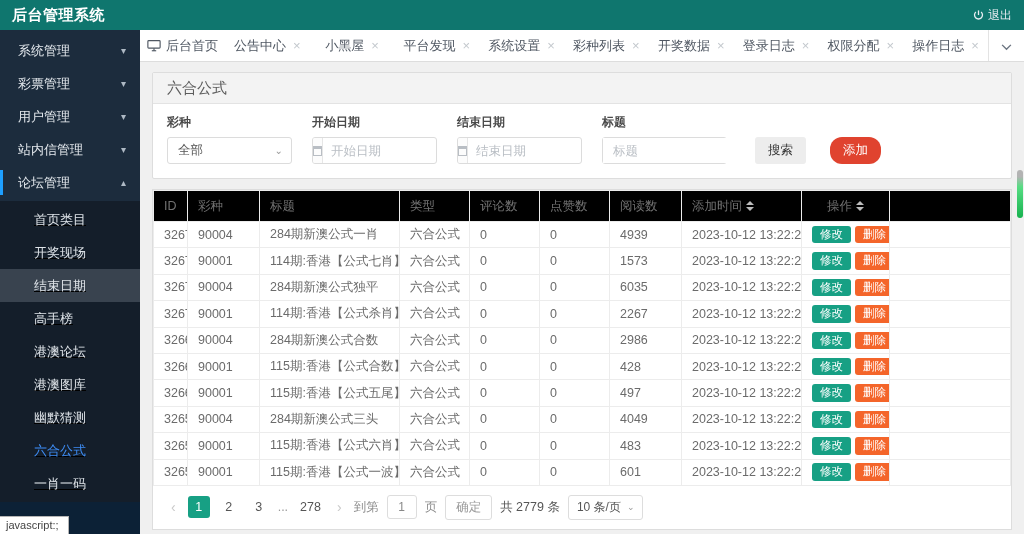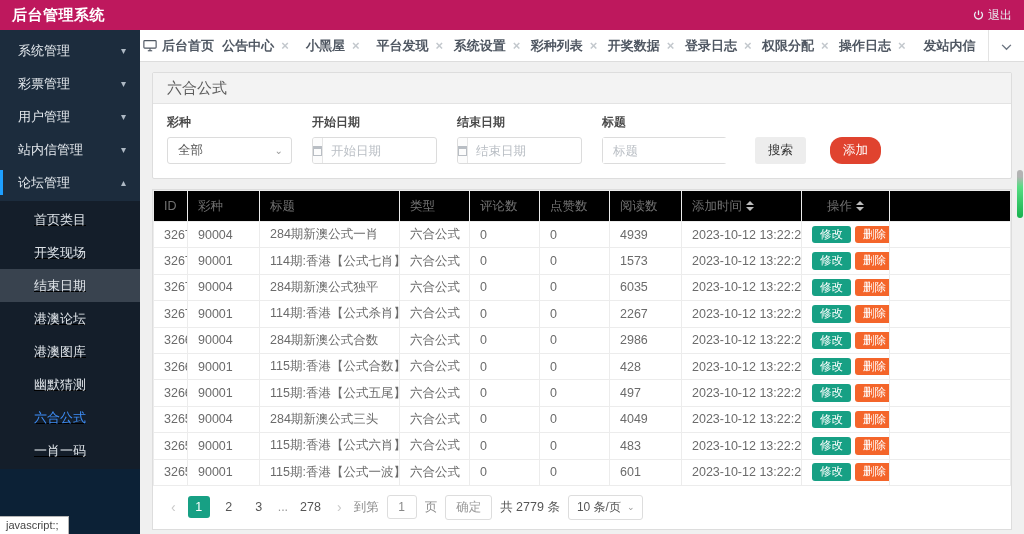--- a/index.html
+++ b/index.html
@@ -1,20 +1,20 @@
 <!DOCTYPE html>
 <html><head>
 <meta charset="utf-8">
 <style>
   * { margin:0; padding:0; box-sizing:border-box; }
   html,body { width:1024px; height:534px; overflow:hidden; }
   body { font-family:"Liberation Sans","DejaVu Sans",sans-serif; background:#f0f0f0; position:relative; }
 
   
-  .topbar { position:absolute; left:0; top:0; width:1024px; height:30px; background:#be185d;
+  .topbar { position:absolute; left:0; top:0; width:1024px; height:30px; background:#0f766e;
             display:flex; align-items:center; justify-content:space-between; padding:0 12px; z-index:5; }
   .topbar .title { color:#fff; font-size:15px; font-weight:bold; letter-spacing:.5px; }
   .logout { display:flex; align-items:center; gap:3px; color:#e8edf2; font-size:12px; cursor:pointer; }
   .logout svg { display:block; }
 
   
   .sidebar { position:absolute; left:0; top:30px; width:140px; height:504px; background:#0c2136; }
   .menu-top { background:#1c2c3d; padding:4px 0 2px; }
   .parent-item { height:33px; display:flex; align-items:center; justify-content:space-between;
                  padding:0 14px 0 18px; color:#e4e9ee; font-size:13px; cursor:pointer; position:relative; }
@@ -23,21 +23,21 @@
   .submenu { background:#141e2a; padding:2px 0;text-decoration:underline; }
   .sub-item { height:33px; display:flex; align-items:center; padding-left:34px; color:#dfe4e9;
               font-size:13px; cursor:pointer; }
   .sub-item.hovered { background:#39434f; }
   .sub-item.active { color:#3e8ef7; }
 
   
   .main { position:absolute; left:140px; top:30px; width:884px; height:504px; background:#f0f0f0; }
 
   
-  .tabbar { height:32px; background:#fff; border-bottom:1px solid #ddd; display:flex; align-items:stretch;font-weight:bold; }
+  .tabbar { height:32px; background:#fff; border-bottom:1px solid #ddd; display:flex; align-items:stretch; }
   .tabs { flex:1; display:flex; }
   .tab { flex:1; display:flex; align-items:center; justify-content:center; gap:5px; font-size:13px;
          color:#4f5762; cursor:pointer; white-space:nowrap; overflow:hidden; }
   .tab .close { color:#c3c8cd; font-size:13px; margin-left:2px; }
   .tab svg { display:block; }
   .tab-dropdown { width:36px; border-left:1px solid #e3e3e3; display:flex; align-items:center; justify-content:center;
                   color:#6b7480; cursor:pointer; }
 
   .content { padding:10px 12px 0; }
 
@@ -145,20 +145,21 @@
       </div>
       <div class="parent-item active">
         <span>论坛管理</span>
         <span class="arrow">▴</span>
       </div>
     </div>
   <div class="submenu" id="sub-menu">
       <div class="sub-item">首页类目</div>
       <div class="sub-item">开奖现场</div>
       <div class="sub-item hovered">结束日期</div>
+      <div class="sub-item">高手榜</div>
       <div class="sub-item">港澳论坛</div>
       <div class="sub-item">港澳图库</div>
       <div class="sub-item">幽默猜测</div>
       <div class="sub-item active">六合公式</div>
       <div class="sub-item">一肖一码</div>
     </div>
 </div>
 
 <div class="main">
 
@@ -202,23 +203,20 @@
           <span>登录日志</span>
           <span class="close">×</span>
         </div>
         <div class="tab">
           <span>权限分配</span>
           <span class="close">×</span>
         </div>
         <div class="tab">
           <span>操作日志</span>
           <span class="close">×</span>
-        </div>
-        <div class="tab">
-          <span>发站内信</span>
         </div>
       </div>
     <div class="tab-dropdown">
       <span>
         <svg width="11" height="7" viewBox="0 0 12 8" fill="none" stroke="#6b7480" stroke-width="1.6">
           <path d="M1 1 L6 6 L11 1"></path>
         </svg>
       </span>
     </div>
   </div>

